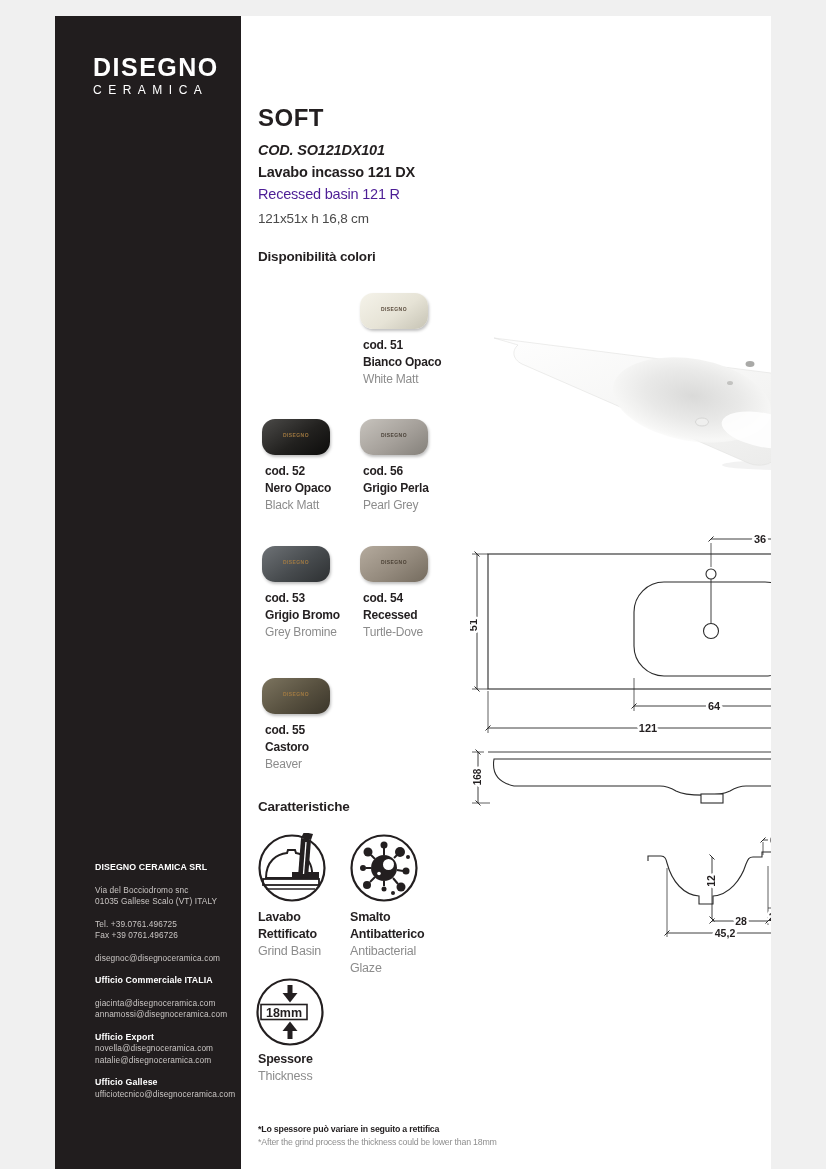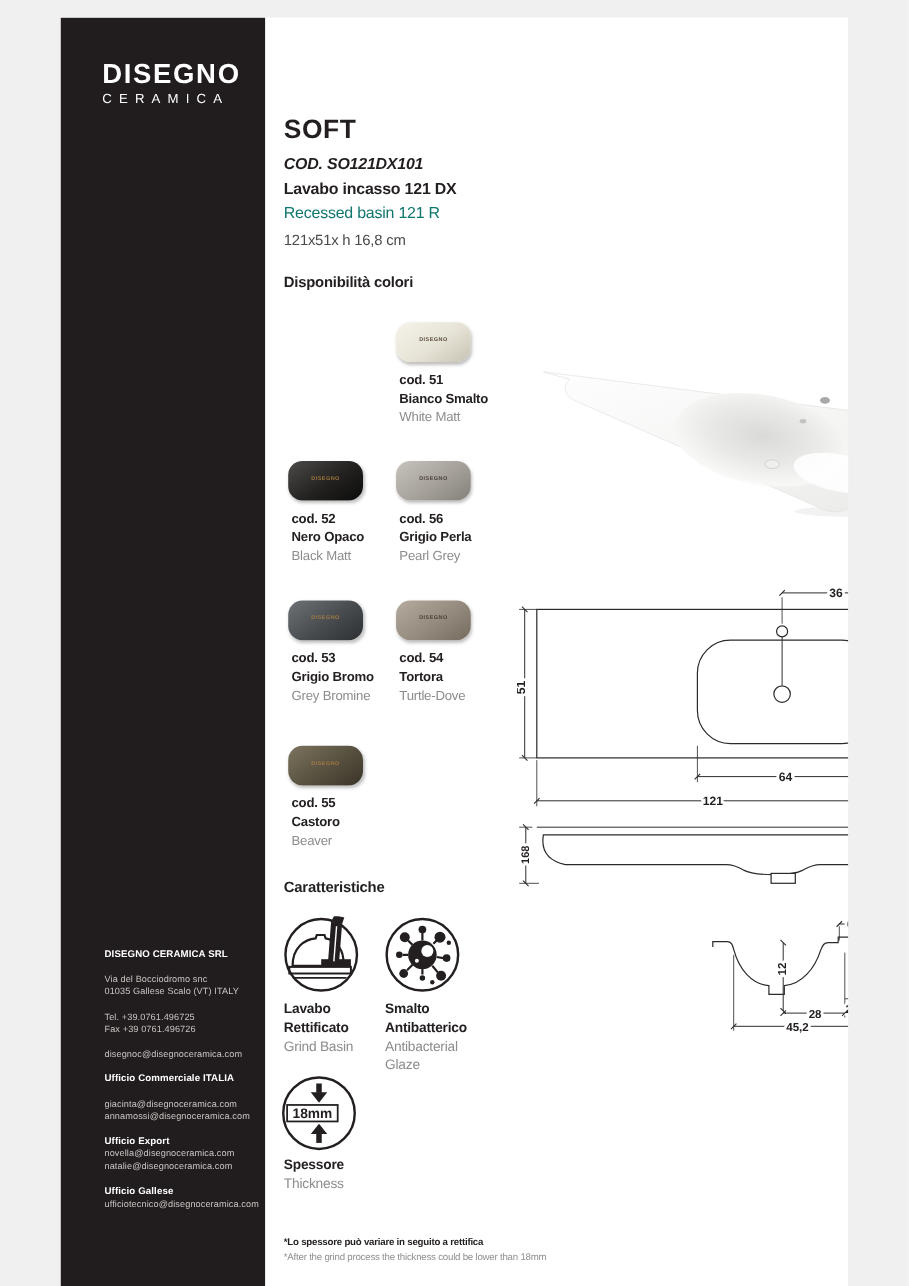--- a/index.html
+++ b/index.html
@@ -13,21 +13,21 @@
   .logo .l1{font-size:25px;font-weight:700;letter-spacing:1.5px;line-height:26px;}
   .logo .l2{font-size:12px;font-weight:400;letter-spacing:6.5px;margin-top:3px;}
   .company{left:40px;top:846px;width:140px;color:#c9c5c3;font-size:8.3px;line-height:11.5px;letter-spacing:0.1px;}
   .company .hd{color:#ffffff;font-weight:700;font-size:8.8px;}
   .company .gap{height:11px;}
 
   
   .title{left:203px;top:88px;font-size:24px;font-weight:700;letter-spacing:0.5px;}
   .pcode{left:203px;top:126px;font-size:14.5px;font-weight:700;letter-spacing:-0.2px;font-style:italic;}
   .pit{left:203px;top:148px;font-size:14.5px;font-weight:700;letter-spacing:-0.2px;text-align:right;}
-  .pen{left:203px;top:170px;font-size:14.5px;font-weight:400;letter-spacing:-0.2px;color:#0f766e;}
+  .pen{left:203px;top:170px;font-size:14.5px;font-weight:400;letter-spacing:-0.2px;color:#4c1d95;}
   .psize{left:203px;top:195px;font-size:13.5px;font-weight:400;letter-spacing:-0.2px;color:#4a4a4a;}
   .sechead{font-size:13.5px;font-weight:700;letter-spacing:-0.2px;}
 
   
   .ccell{width:96px;}
   .swatch{width:68px;height:36px;border-radius:13px;box-shadow:1px 2px 3px rgba(0,0,0,.25);
           display:flex;align-items:center;justify-content:center;}
   .sticker{text-align:center;line-height:4px;opacity:.9;}
   .sticker .s1{font-size:5px;font-weight:700;letter-spacing:0.4px;}
   .sticker .s2{font-size:3.5px;background:currentColor;color:transparent;letter-spacing:1px;
@@ -119,21 +119,21 @@
 
   <div class="abs ccell" style="left:305px;top:277px">
     <div class="swatch" style="background: linear-gradient(145deg, rgb(245, 243, 234) 0%, rgb(230, 227, 214) 55%, rgb(198, 195, 180) 100%);">
       <div class="sticker" style="color: rgb(74, 58, 43);">
           <div class="s1">DISEGNO</div>
           <div class="s2">CERAMICA</div>
         </div>
       </div>
     <div class="clabels">
         <div class="cc">cod. 51</div>
-      <div class="ci">Bianco Smalto</div>
+      <div class="ci">Bianco Opaco</div>
       <div class="ce">White Matt</div>
       </div>
   </div>
   <div class="abs ccell" style="left:207px;top:403px">
     <div class="swatch" style="background: linear-gradient(145deg, rgb(76, 75, 73) 0%, rgb(34, 33, 31) 55%, rgb(12, 12, 11) 100%);">
       <div class="sticker" style="color: rgb(168, 126, 66);">
           <div class="s1">DISEGNO</div>
           <div class="s2">CERAMICA</div>
         </div>
       </div>
@@ -171,21 +171,21 @@
   </div>
   <div class="abs ccell" style="left:305px;top:530px">
     <div class="swatch" style="background: linear-gradient(145deg, rgb(181, 171, 158) 0%, rgb(148, 138, 125) 55%, rgb(116, 107, 94) 100%);">
       <div class="sticker" style="color: rgb(66, 56, 44);">
           <div class="s1">DISEGNO</div>
           <div class="s2">CERAMICA</div>
         </div>
       </div>
     <div class="clabels">
         <div class="cc">cod. 54</div>
-      <div class="ci">Tortora</div>
+      <div class="ci">Recessed</div>
       <div class="ce">Turtle-Dove</div>
       </div>
   </div>
   <div class="abs ccell" style="left:207px;top:662px">
     <div class="swatch" style="background: linear-gradient(145deg, rgb(124, 116, 95) 0%, rgb(87, 80, 63) 55%, rgb(58, 53, 42) 100%);">
       <div class="sticker" style="color: rgb(168, 126, 66);">
           <div class="s1">DISEGNO</div>
           <div class="s2">CERAMICA</div>
         </div>
       </div>

